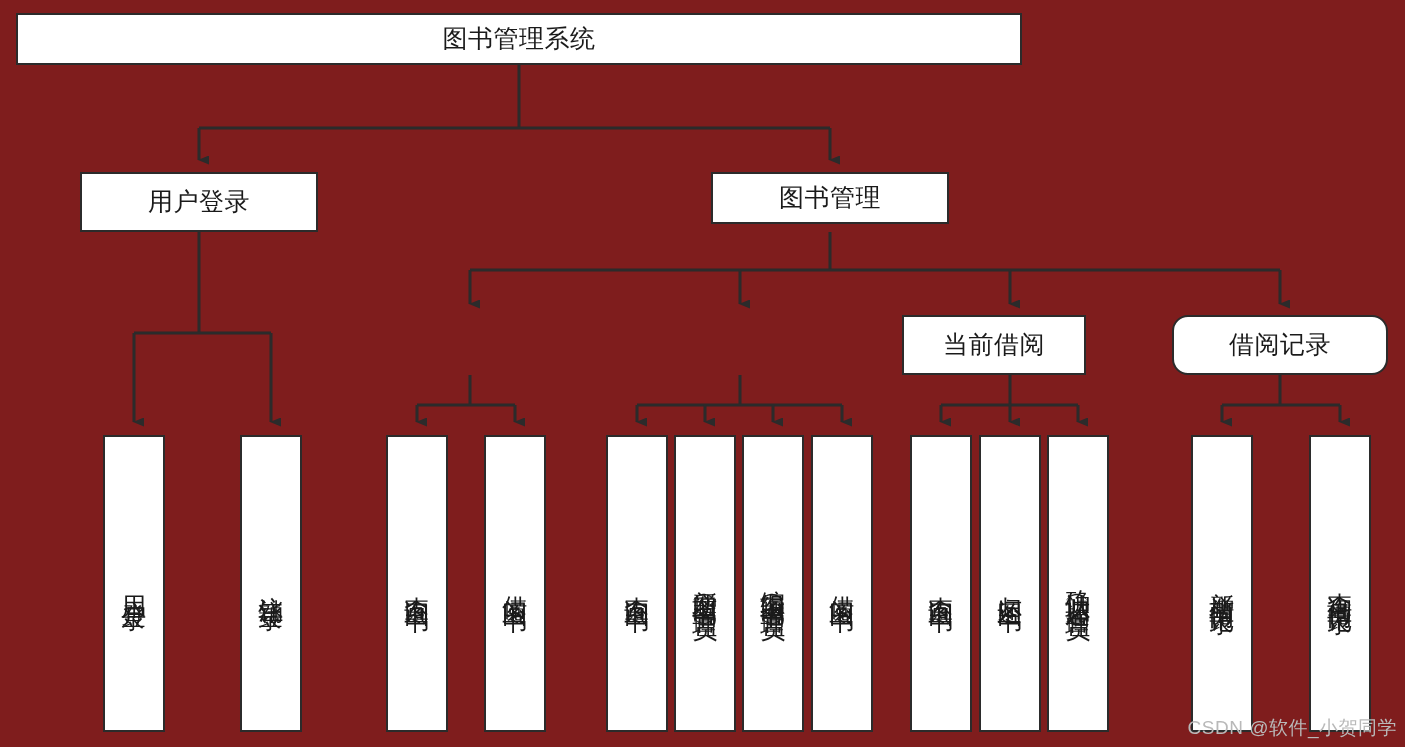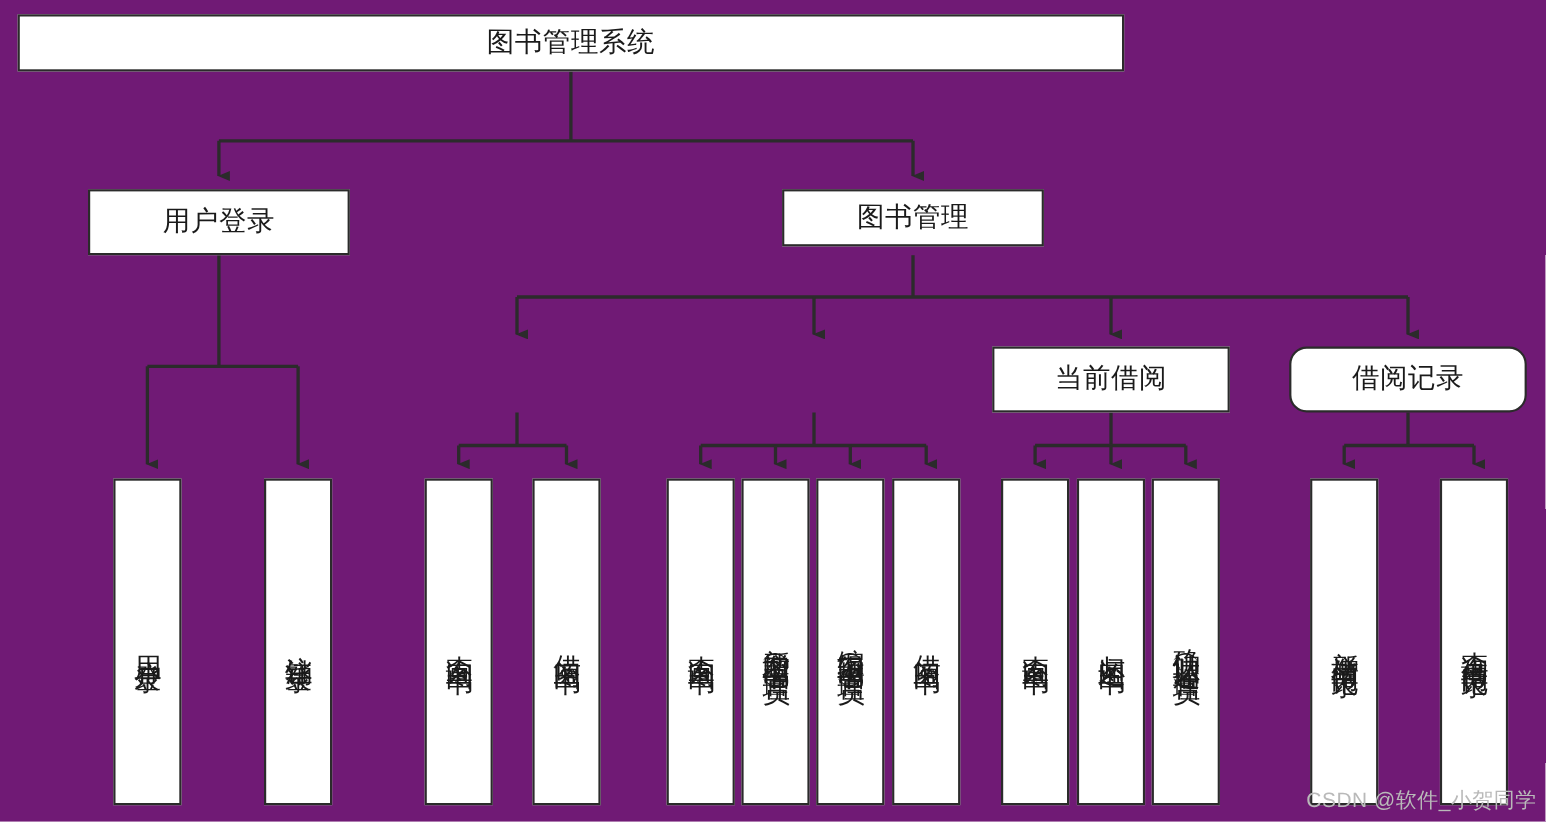--- a/index.html
+++ b/index.html
@@ -8,21 +8,21 @@
     padding: 0;
     background: #ffffff;
   }
   body {
     font-family: "Liberation Sans", "DejaVu Sans", sans-serif;
   }
   #diagram-root {
     position: relative;
     width: 1405px;
     height: 747px;
-    background: #701a75;
+    background: #7f1d1d;
     overflow: hidden;
   }
   #edge-layer {
     position: absolute;
     left: 0;
     top: 0;
     width: 1405px;
     height: 747px;
     pointer-events: none;
   }
@@ -147,21 +147,21 @@
   <div class="node h" style="left:80px; top:172px; width:238px; height:60px;">
     <span class="node-label">用户登录</span>
   </div>
 
   <div class="node h" style="left:711px; top:172px; width:238px; height:52px;">
     <span class="node-label">图书管理</span>
   </div>
 
 
 
-  <div class="node h" style="left:902px; top:315px; width:216px; height:60px;">
+  <div class="node h" style="left:902px; top:315px; width:184px; height:60px;">
     <span class="node-label">当前借阅</span>
   </div>
 
   <div class="node h" style="left:1172px; top:315px; width:216px; height:60px;border-radius:16px;">
     <span class="node-label">借阅记录</span>
   </div>
 
   <div class="node v mid" style="left:103px; top:435px; width:62px; height:297px;">
     <span class="node-label">用户登录</span>
   </div>

